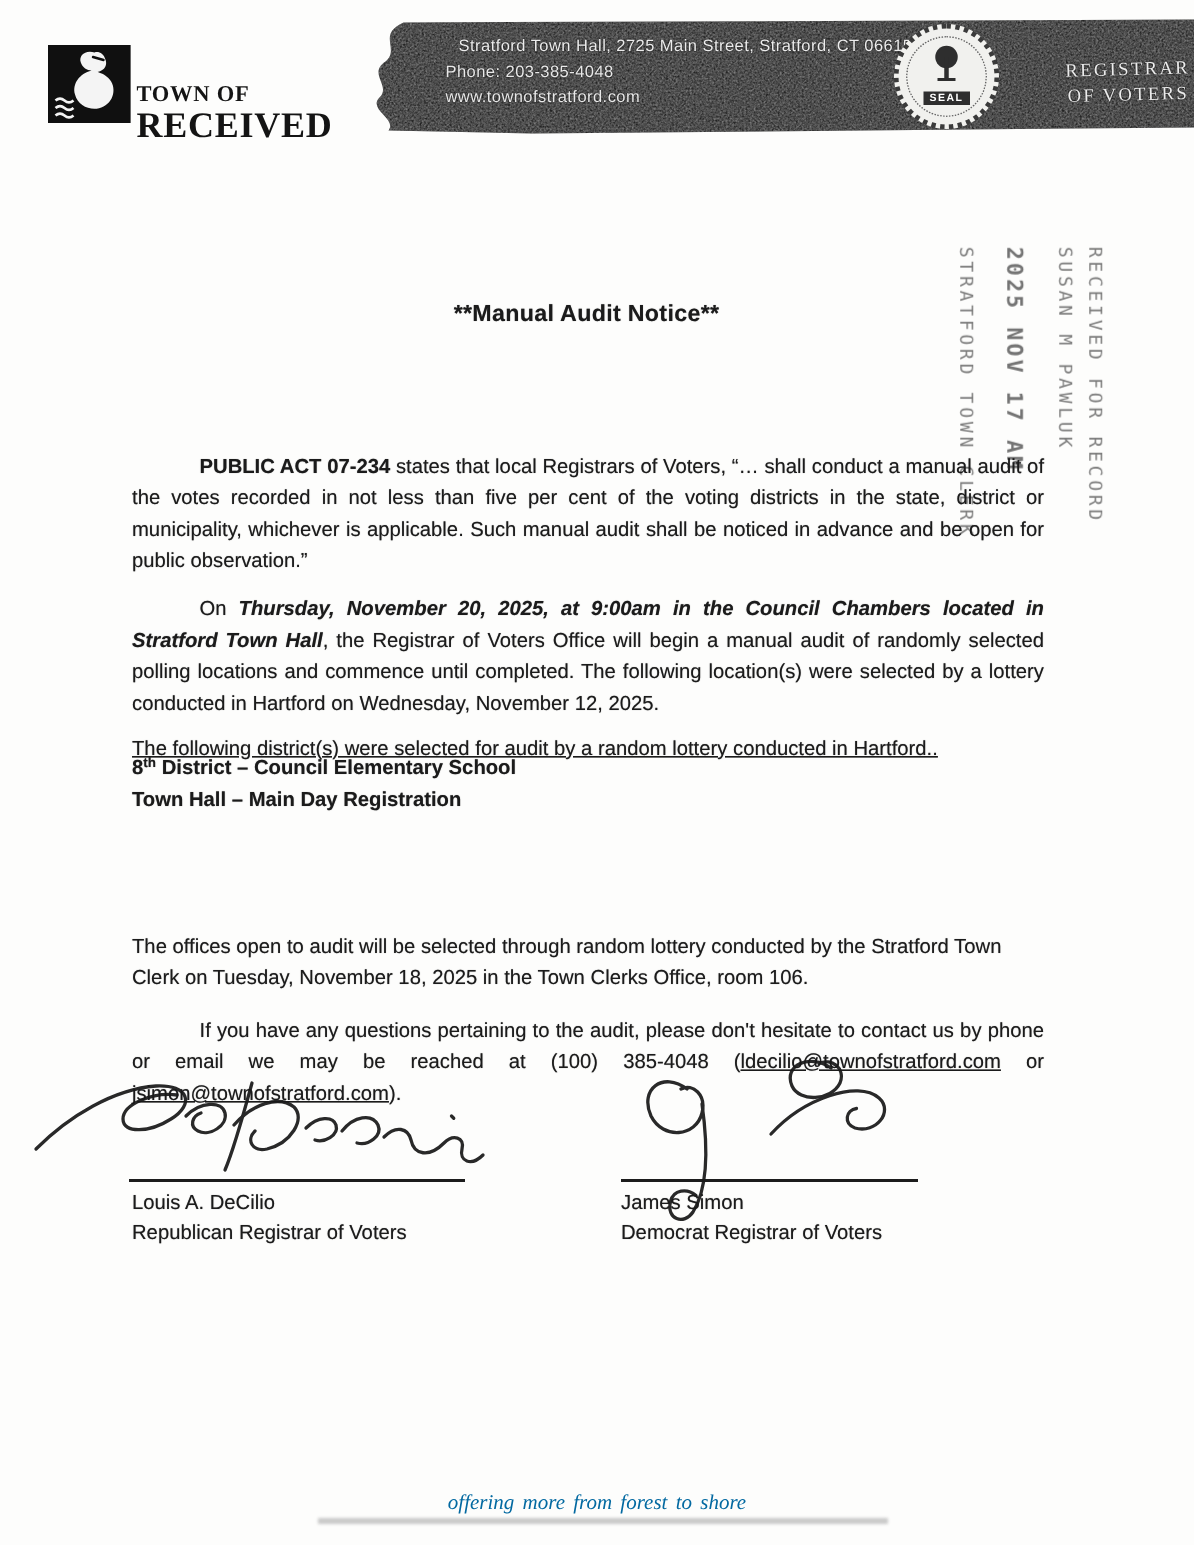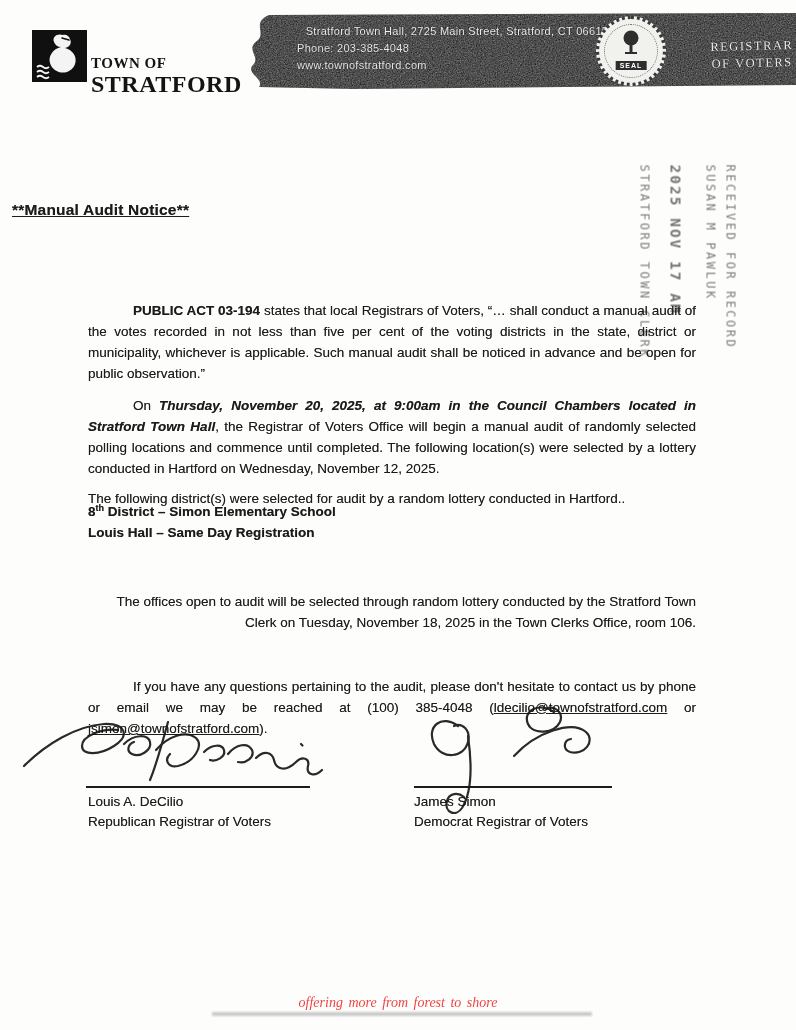--- a/index.html
+++ b/index.html
@@ -38,67 +38,67 @@
   
   .stamp { position:absolute; left:566px; top:198px; width:205px; height:138px;
     transform:rotate(90deg); color:#585858; opacity:.78; filter:blur(.45px);
     font-family:"DejaVu Sans Mono", monospace; pointer-events:none; }
   .stamp-line { font-size:12px; letter-spacing:2.5px; white-space:nowrap; }
   .stamp-line.s1 { margin-bottom:6px; }
   .stamp-line.s2 { margin-bottom:20px; }
   .stamp-line.s3 { font-size:14.5px; font-weight:bold; letter-spacing:2px; margin-bottom:16px; color:#4e4e4e; }
 
   
-  .doc-title { position:absolute; left:12px; top:201px; width:782px; text-align:left;
-    font-size:15.5px; font-weight:bold; letter-spacing:.2px;text-decoration:underline; }
+  .doc-title { position:absolute; left:0; top:201px; width:782px; text-align:center;
+    font-size:15.5px; font-weight:bold; letter-spacing:.2px; }
   .para { position:absolute; left:88px; width:608px; font-size:13.5px; line-height:21.3px; }
   .justify { text-align:justify; }
   .indent { text-indent:45px; }
-  .p1 { top:286px; } .p2 { top:381px; } .p3 { top:474px; }
+  .p1 { top:286px; } .p2 { top:381px; } .p3 { top:474px;text-decoration:underline; }
   .districts { top:501px; font-weight:bold; }
-  .p4 { top:577px;text-align:right; } .p5 { top:662px; }
+  .p4 { top:606px; } .p5 { top:662px; }
   .b { font-weight:bold; } .bi { font-weight:bold; font-style:italic; }
   .email { text-decoration:underline; color:#1b1b1b; }
   sup { font-size:9px; vertical-align:super; line-height:0;margin-top:17px; }
 
   
   .sig-line { position:absolute; height:2px; background:#1c1c1c; top:786px; }
   .sig-line.left { left:86px; width:224px; }
   .sig-line.right { left:414px; width:198px; }
   .sig-svg { position:absolute; pointer-events:none; }
   .sig-svg.left { left:18px; top:714px; }
   .sig-svg.right { left:406px; top:700px; }
   .sig-name { position:absolute; top:792px; font-size:13.5px; line-height:19.5px; }
   .sig-name.left { left:88px; } .sig-name.right { left:414px; }
 
   
   .tagline { position:absolute; left:0; top:995px; width:796px; text-align:center;
     font-family:"Liberation Serif", serif; font-style:italic; font-size:14px;
-    color:#ef4444; word-spacing:2px; filter:blur(.2px); }
+    color:#0369a1; word-spacing:2px; filter:blur(.2px); }
   .scan-bar { position:absolute; left:212px; top:1012px; width:380px; height:4px;
     background:#bdbdbd; filter:blur(1.2px); opacity:.8; }
 </style>
 </head>
 <body>
 
 <div class="page">
 
   <div class="logo-box">
     <svg width="55" height="52" viewBox="0 0 55 52">
       <rect width="55" height="52" fill="#101010"></rect>
       <path d="M31,5 c-6,-2 -11,2 -9,7 c1,3 4,5 7,5 c-8,2 -13,9 -11,16 c2,8 12,12 19,8 c8,-4 9,-15 2,-20 c-2,-2 -6,-3 -6,-3 c5,-1 7,-5 5,-9 c-1,-3 -4,-5 -7,-4 z" fill="#f4f4f4"></path>
       <path d="M30,8 l7,2" stroke="#101010" stroke-width="1.6" stroke-linecap="round"></path>
       <path d="M5,37 q3,-2.5 6,0 t6,0" stroke="#f4f4f4" stroke-width="1.8" fill="none"></path>
       <path d="M5,42 q3,-2.5 6,0 t6,0" stroke="#f4f4f4" stroke-width="1.8" fill="none"></path>
       <path d="M5,47 q3,-2.5 6,0 t6,0" stroke="#f4f4f4" stroke-width="1.8" fill="none"></path>
     </svg>
   </div>
   <div class="logo-text">
     <div class="logo-town">TOWN OF</div>
-    <div class="logo-strat">STRATFORD</div>
+    <div class="logo-strat">RECEIVED</div>
   </div>
 
   <div class="banner">
     <svg class="bg" width="561" height="80" viewBox="0 0 561 80">
       <defs>
         <filter id="speck" x="-5%" y="-5%" width="110%" height="110%">
           <feTurbulence type="fractalNoise" baseFrequency="0.75" numOctaves="2" seed="7" result="t"></feTurbulence>
           <feColorMatrix in="t" type="matrix" values="0 0 0 0 1  0 0 0 0 1  0 0 0 0 1  0.6 0.6 0.6 0 -0.55"></feColorMatrix>
           <feComposite in2="SourceAlpha" operator="in"></feComposite>
         </filter>
@@ -127,29 +127,29 @@
 
   <div class="stamp">
     <div class="stamp-line s1">RECEIVED FOR RECORD</div>
     <div class="stamp-line s2">SUSAN M PAWLUK</div>
     <div class="stamp-line s3">2025 NOV 17 AM</div>
     <div class="stamp-line s4">STRATFORD TOWN CLERK</div>
   </div>
 
   <div class="doc-title ink">**Manual Audit Notice**</div>
 
-  <p class="para justify indent p1 ink"><span class="b">PUBLIC ACT 03-194</span><span> states that local Registrars of Voters, “… shall conduct a manual audit of the votes recorded in not less than five per cent of the voting districts in the state, district or municipality, whichever is applicable. Such manual audit shall be noticed in advance and be open for public observation.”</span></p>
+  <p class="para justify indent p1 ink"><span class="b">PUBLIC ACT 07-234</span><span> states that local Registrars of Voters, “… shall conduct a manual audit of the votes recorded in not less than five per cent of the voting districts in the state, district or municipality, whichever is applicable. Such manual audit shall be noticed in advance and be open for public observation.”</span></p>
 
   <p class="para justify indent p2 ink"><span>On </span><span class="bi">Thursday, November 20, 2025, at 9:00am in the Council Chambers located in Stratford Town Hall</span><span>, the Registrar of Voters Office will begin a manual audit of randomly selected polling locations and commence until completed. The following location(s) were selected by a lottery conducted in Hartford on Wednesday, November 12, 2025.</span></p>
 
   <p class="para p3 ink">The following district(s) were selected for audit by a random lottery conducted in Hartford..</p>
 
   <div class="para districts ink">
-    <div><span>8</span><sup>th</sup><span> District – Simon Elementary School</span></div>
-    <div>Louis Hall – Same Day Registration</div>
+    <div><span>8</span><sup>th</sup><span> District – Council Elementary School</span></div>
+    <div>Town Hall – Main Day Registration</div>
   </div>
 
   <p class="para p4 ink">The offices open to audit will be selected through random lottery conducted by the Stratford Town Clerk on Tuesday, November 18, 2025 in the Town Clerks Office, room 106.</p>
 
   <p class="para justify indent p5 ink"><span>If you have any questions pertaining to the audit, please don't hesitate to contact us by phone or email we may be reached at (100) 385-4048 (</span><span class="email">ldecilio@townofstratford.com</span><span> or </span><span class="email">jsimon@townofstratford.com</span><span>).</span></p>
 
   <div class="sig-line left"></div>
   <div class="sig-line right"></div>
 
   <svg class="sig-svg left" width="310" height="92" viewBox="0 0 310 92">

